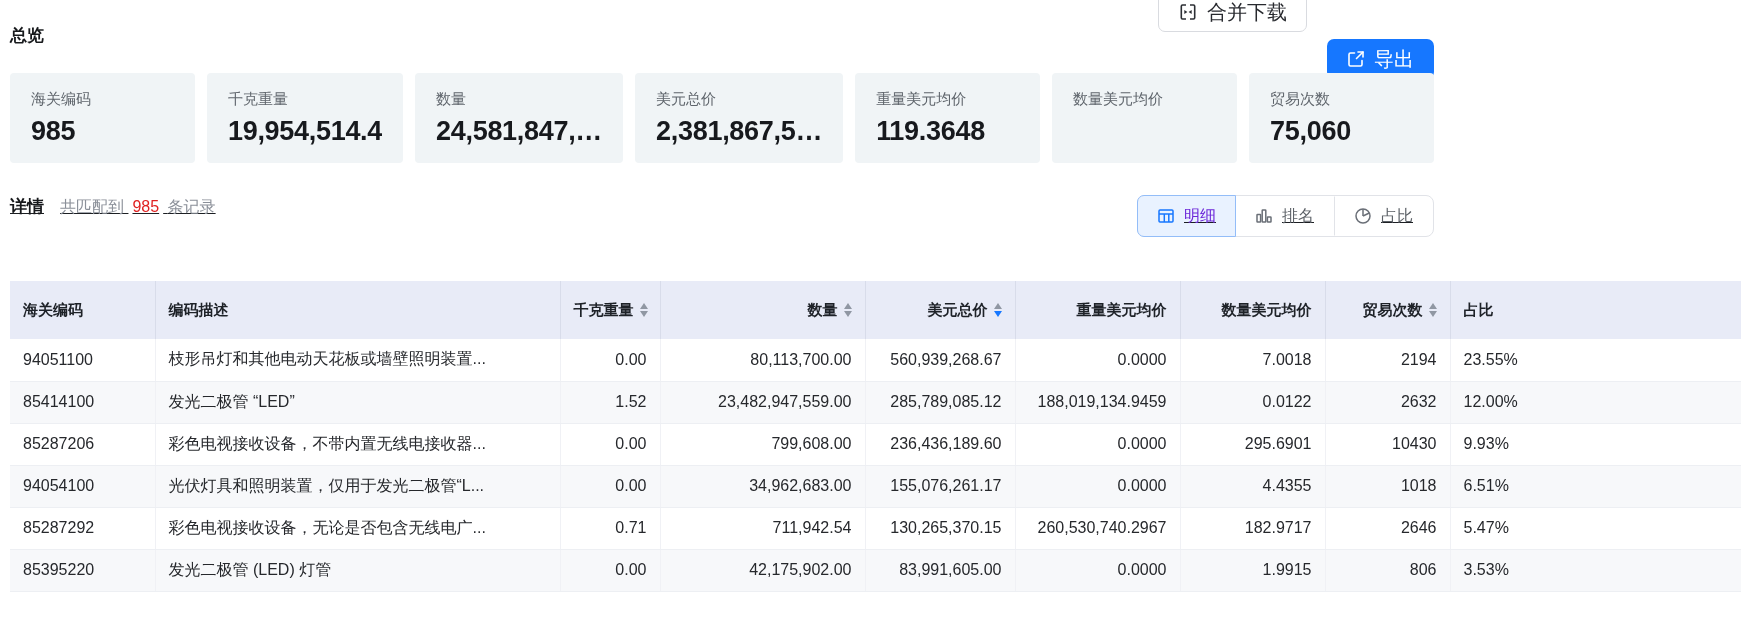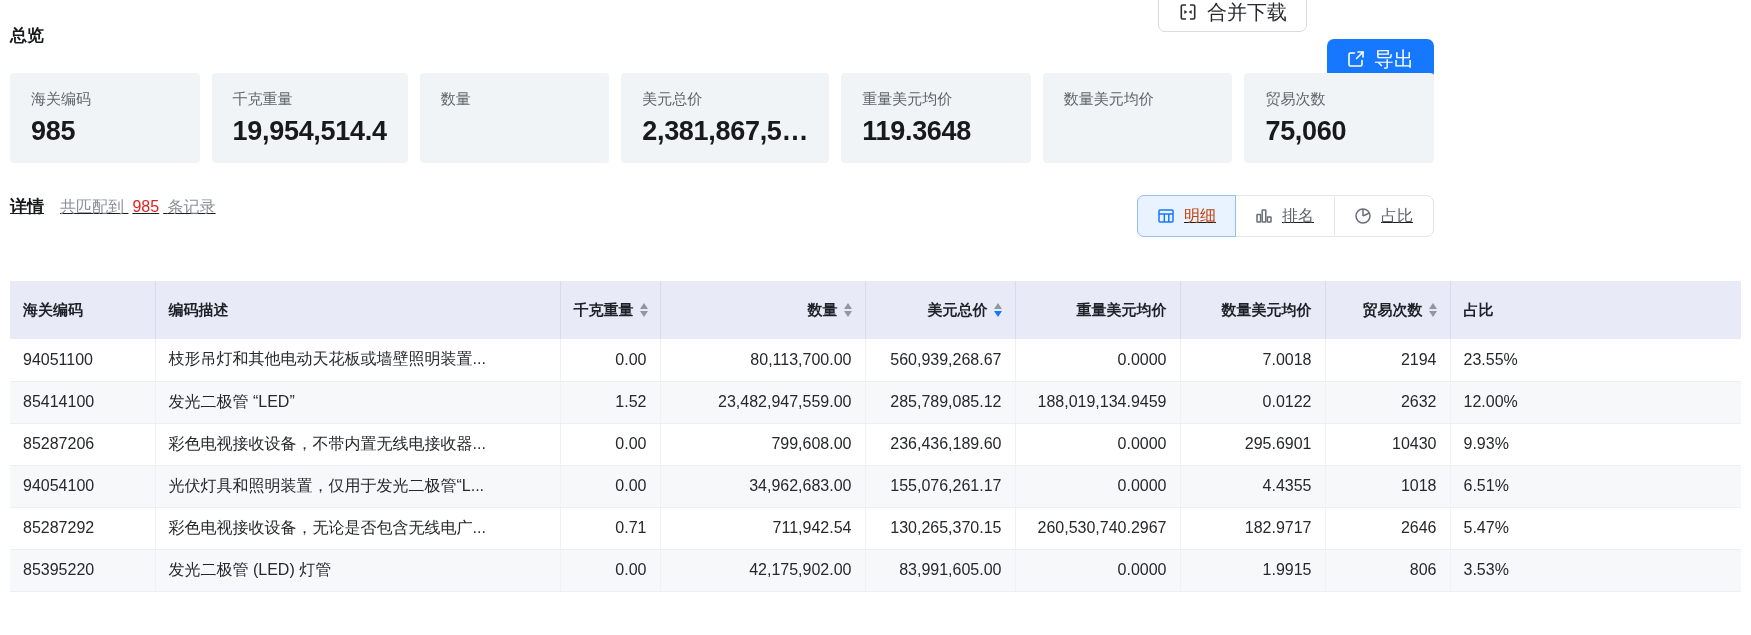--- a/index.html
+++ b/index.html
@@ -30,21 +30,21 @@
   .detail-bar { margin-top:32px; display:flex; justify-content:space-between; align-items:flex-start; height:44px;text-decoration:underline; }
   .detail-left { display:flex; align-items:baseline; gap:16px; }
   .detail-title { font-size:17px; font-weight:700; color:#17191c; }
   .match-text { font-size:16px; color:#8b9099; }
   .match-count { color:#e02222; padding:0 4px; }
 
   .tab-group { display:flex; border:1px solid #e1e3e8; border-radius:8px; height:42px; background:#fff; }
   .tab { display:inline-flex; align-items:center; gap:9px; padding:0 19px; font-size:16px;
          color:#5b6066; background:transparent; cursor:pointer; border:1px solid transparent; }
   .tab + .tab { border-left:1px solid #e1e3e8; }
-  .tab.active { background:#e9f2ff; color:#c2410c; border:1px solid #93bdf8; border-radius:7px 0 0 7px; margin:-1px 0 -1px -1px; height:42px; }
+  .tab.active { background:#e9f2ff; color:#6d28d9; border:1px solid #93bdf8; border-radius:7px 0 0 7px; margin:-1px 0 -1px -1px; height:42px; }
   .tab.active + .tab { border-left:none; }
 
   
   .table-wrap { margin-top:42px; }
   table { width:1731px; border-collapse:collapse; table-layout:fixed; }
   thead th { background:#e8ebf7; height:58px; font-size:15px; font-weight:700; color:#1e2228;
              padding:0 13px; border-right:1px solid #d8dcea; white-space:nowrap; }
   thead th:last-child { border-right:none; }
   th.al { text-align:left; }  th.ar { text-align:right; }
   th.sortable { cursor:pointer; }
@@ -100,20 +100,21 @@
     <div class="card">
       <div class="card-label">海关编码</div>
       <div class="card-value">985</div>
     </div>
     <div class="card">
       <div class="card-label">千克重量</div>
       <div class="card-value">19,954,514.4</div>
     </div>
     <div class="card">
       <div class="card-label">数量</div>
+      <div class="card-value">24,581,847,…</div>
     </div>
     <div class="card">
       <div class="card-label">美元总价</div>
       <div class="card-value">2,381,867,5…</div>
     </div>
     <div class="card">
       <div class="card-label">重量美元均价</div>
       <div class="card-value">119.3648</div>
     </div>
     <div class="card">

